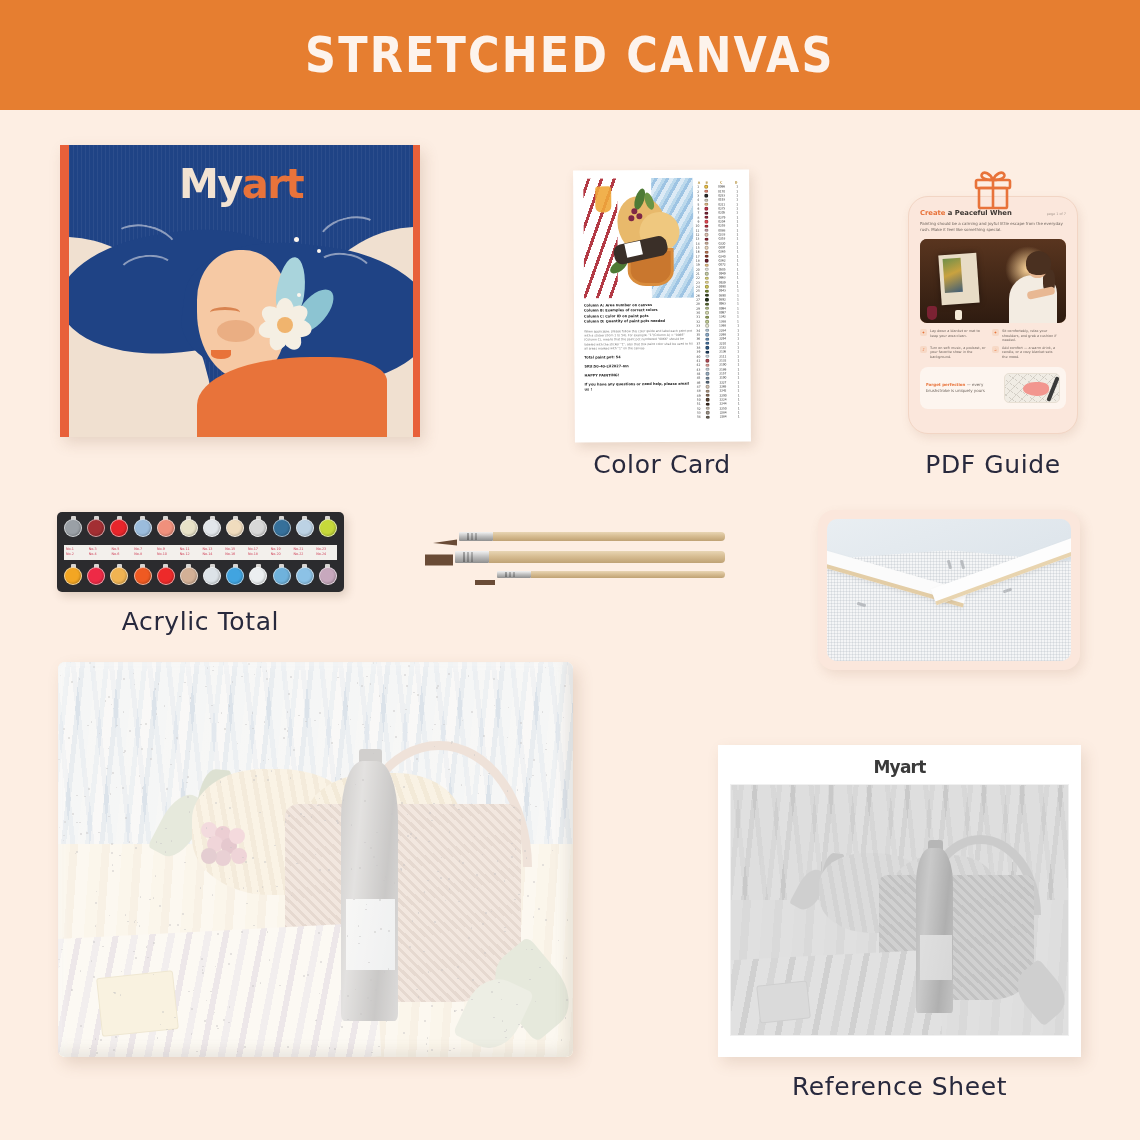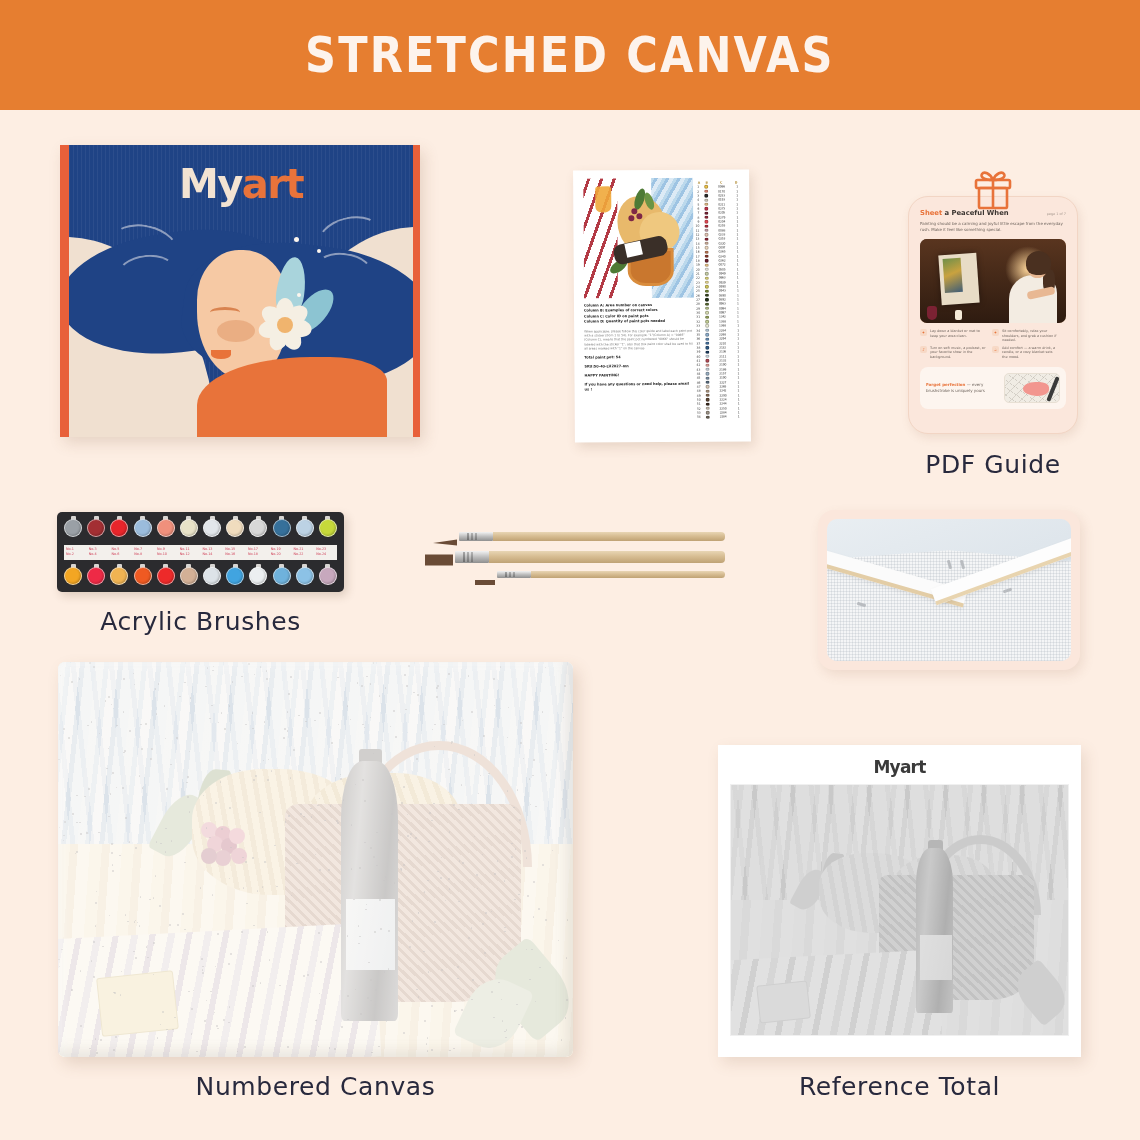--- a/index.html
+++ b/index.html
@@ -787,33 +787,34 @@
             <span class="sw-a">54</span>
             <span class="sw-b">
               <i class="sw-dot" style="background:#6e6458"></i>
             </span>
             <span class="sw-c">2284</span>
             <span class="sw-d">1</span>
           </div>
         </div>
     </div>
   </div>
+  <div class="caption" style="left:500px;top:450px;width:324px;">Color Card</div>
 
   <div class="pdf-wrap">
     <div class="gift-icon">
       <svg width="48" height="44" viewBox="0 0 48 44" fill="none">
         <path d="M24 12c-3-7-9-9-11-6s2 6 11 6zM24 12c3-7 9-9 11-6s-2 6-11 6z" stroke="#e8733a" stroke-width="2.6" fill="none"></path>
         <rect x="7" y="12" width="34" height="8" rx="1.6" stroke="#e8733a" stroke-width="2.6" fill="none"></rect>
         <rect x="10" y="20" width="28" height="20" rx="1.6" stroke="#e8733a" stroke-width="2.6" fill="none"></rect>
         <line x1="24" y1="12" x2="24" y2="40" stroke="#e8733a" stroke-width="2.6"></line>
       </svg>
     </div>
     <div class="pdf-card">
       <div class="pdf-head">
-        <div class="pdf-h1"><span>Sheet</span><i style="font-style:normal"> a Peaceful When</i></div>
+        <div class="pdf-h1"><span>Create</span><i style="font-style:normal"> a Peaceful When</i></div>
         <div class="pdf-page">page 1 of 7</div>
       </div>
       <div class="pdf-p">Painting should be a calming and joyful little escape from the everyday rush. Make it feel like something special.</div>
 
       <div class="pdf-photo">
         <div class="ph-wall"></div>
         <div class="ph-glow"></div>
         <div class="ph-easel">
             <div class="ph-paint"></div>
           </div>
@@ -1004,21 +1005,21 @@
         <div class="pot">
           <span class="pot-tab"></span>
           <span class="pot-cap" style="background:#8cc2e6"></span>
         </div>
         <div class="pot">
           <span class="pot-tab"></span>
           <span class="pot-cap" style="background:#c7a8bd"></span>
         </div>
       </div>
   </div>
-  <div class="caption" style="left:57px;top:607px;width:287px;">Acrylic Brushes</div>
+  <div class="caption" style="left:57px;top:607px;width:287px;">Acrylic Total</div>
 
   <div class="brushes-wrap">
     <div class="brush" style="left:8px;top:4px;width:292px;">
       <div class="bz-tip">
         <svg width="26" height="9" viewBox="0 0 26 9">
             <path d="M0 5 L24 1.5 L24 7.5 Z" fill="#6a4b36"></path>
           </svg>
       </div>
       <div class="bz-ferr"></div>
       <div class="bz-handle"></div>
@@ -1563,21 +1564,20 @@
           <span class="nc-dot" style="left: 72.4913%; top: 97.9592%;"></span>
           <span class="nc-dot" style="left: 56.6451%; top: 14.3261%;"></span>
           <span class="nc-dot" style="left: 66.4381%; top: 52.1806%;"></span>
           <span class="nc-dot" style="left: 75.9471%; top: 98.1695%;"></span>
           <span class="nc-dot" style="left: 33.3989%; top: 46.7964%;"></span>
         </div>
       <div class="nc-veil"></div>
       <div class="nc-edge"></div>
     </div>
   </div>
-  <div class="caption" style="left:58px;top:1072px;width:515px;">Numbered Canvas</div>
 
   <div class="rs-wrap">
     <div class="rs-logo">Myart</div>
     <div class="rs-img">
       <div class="rs-gray">
         <div class="nc-stage">
           <div class="nc-sky"></div>
           <div class="nc-sky2"></div>
           <div class="nc-sand"></div>
           <div class="nc-leaf" style="left:20%;top:33%;width:7%;height:17%;background:#cdd7c2;transform:rotate(28deg);"></div>
@@ -1590,15 +1590,15 @@
           <div class="nc-cloth"></div>
           <div class="nc-cheese"></div>
           <div class="nc-leaf" style="right:2%;bottom:6%;width:12%;height:22%;background:#cdd7c2;transform:rotate(-40deg);"></div>
           <div class="nc-neck"></div>
           <div class="nc-bottle"></div>
           <div class="nc-blabel"></div>
         </div>
       </div>
     </div>
   </div>
-  <div class="caption" style="left:718px;top:1072px;width:363px;">Reference Total</div>
+  <div class="caption" style="left:718px;top:1072px;width:363px;">Reference Sheet</div>
 
 </div>
 
 </body></html>

